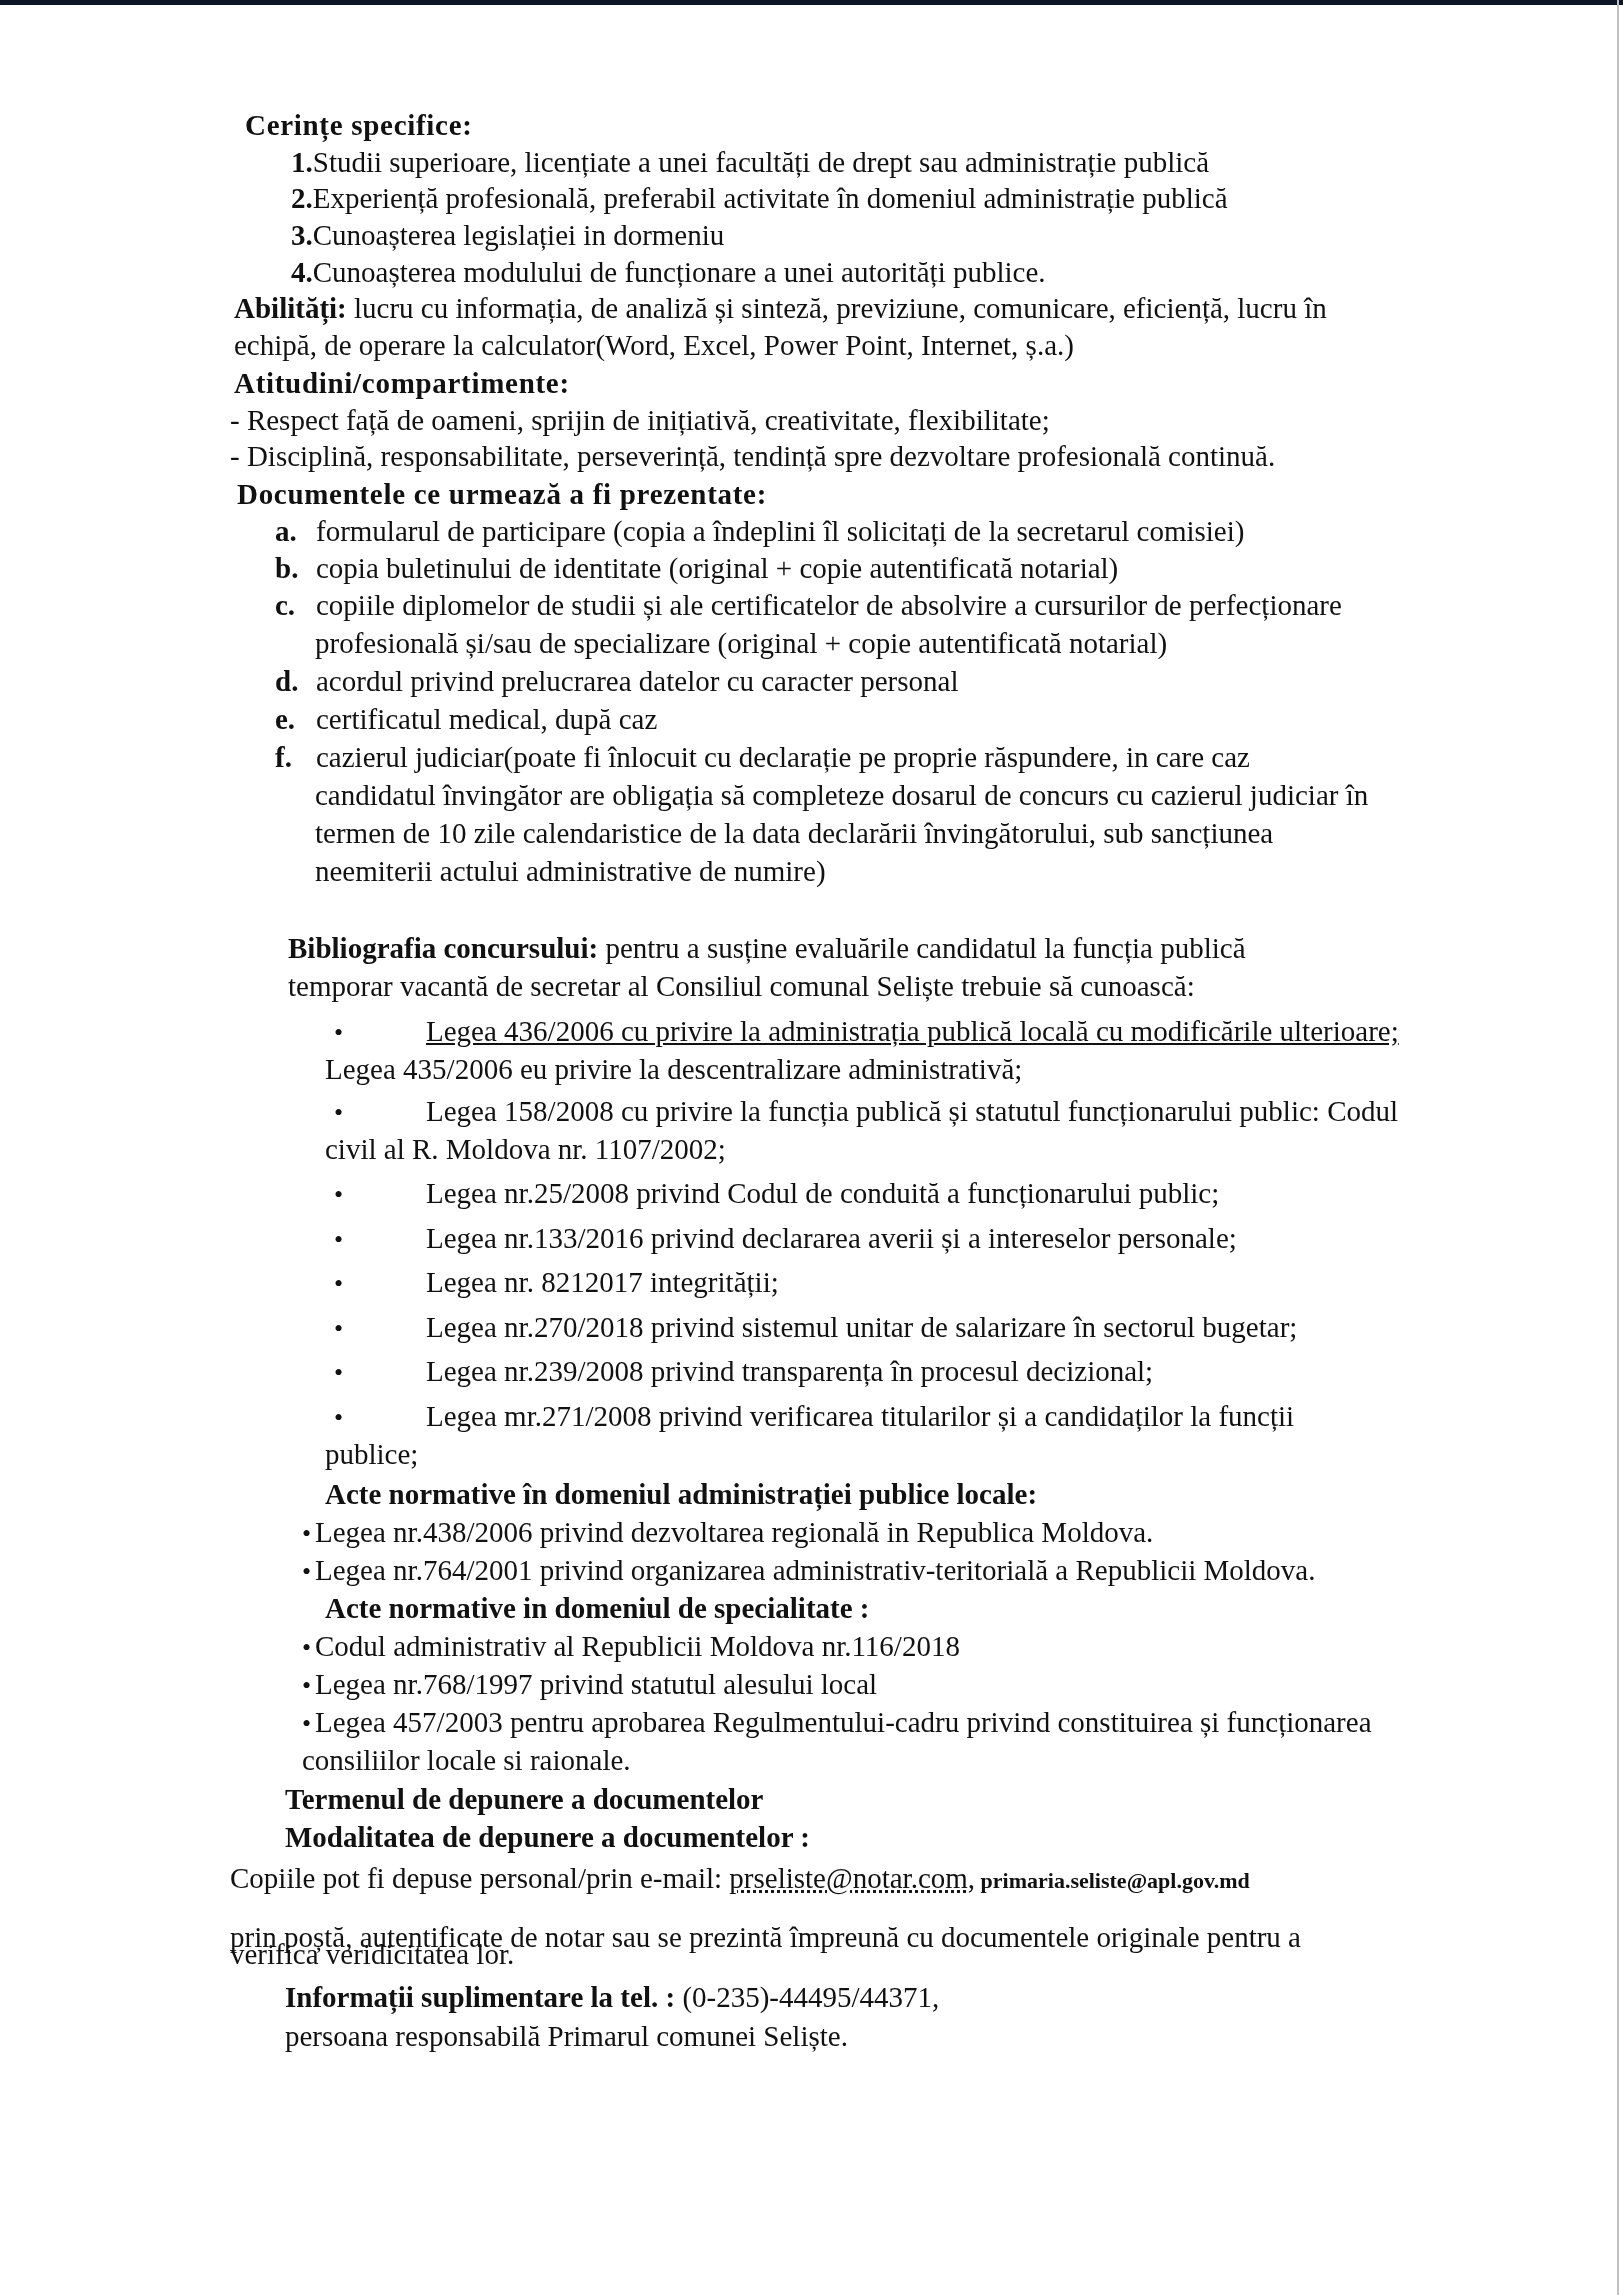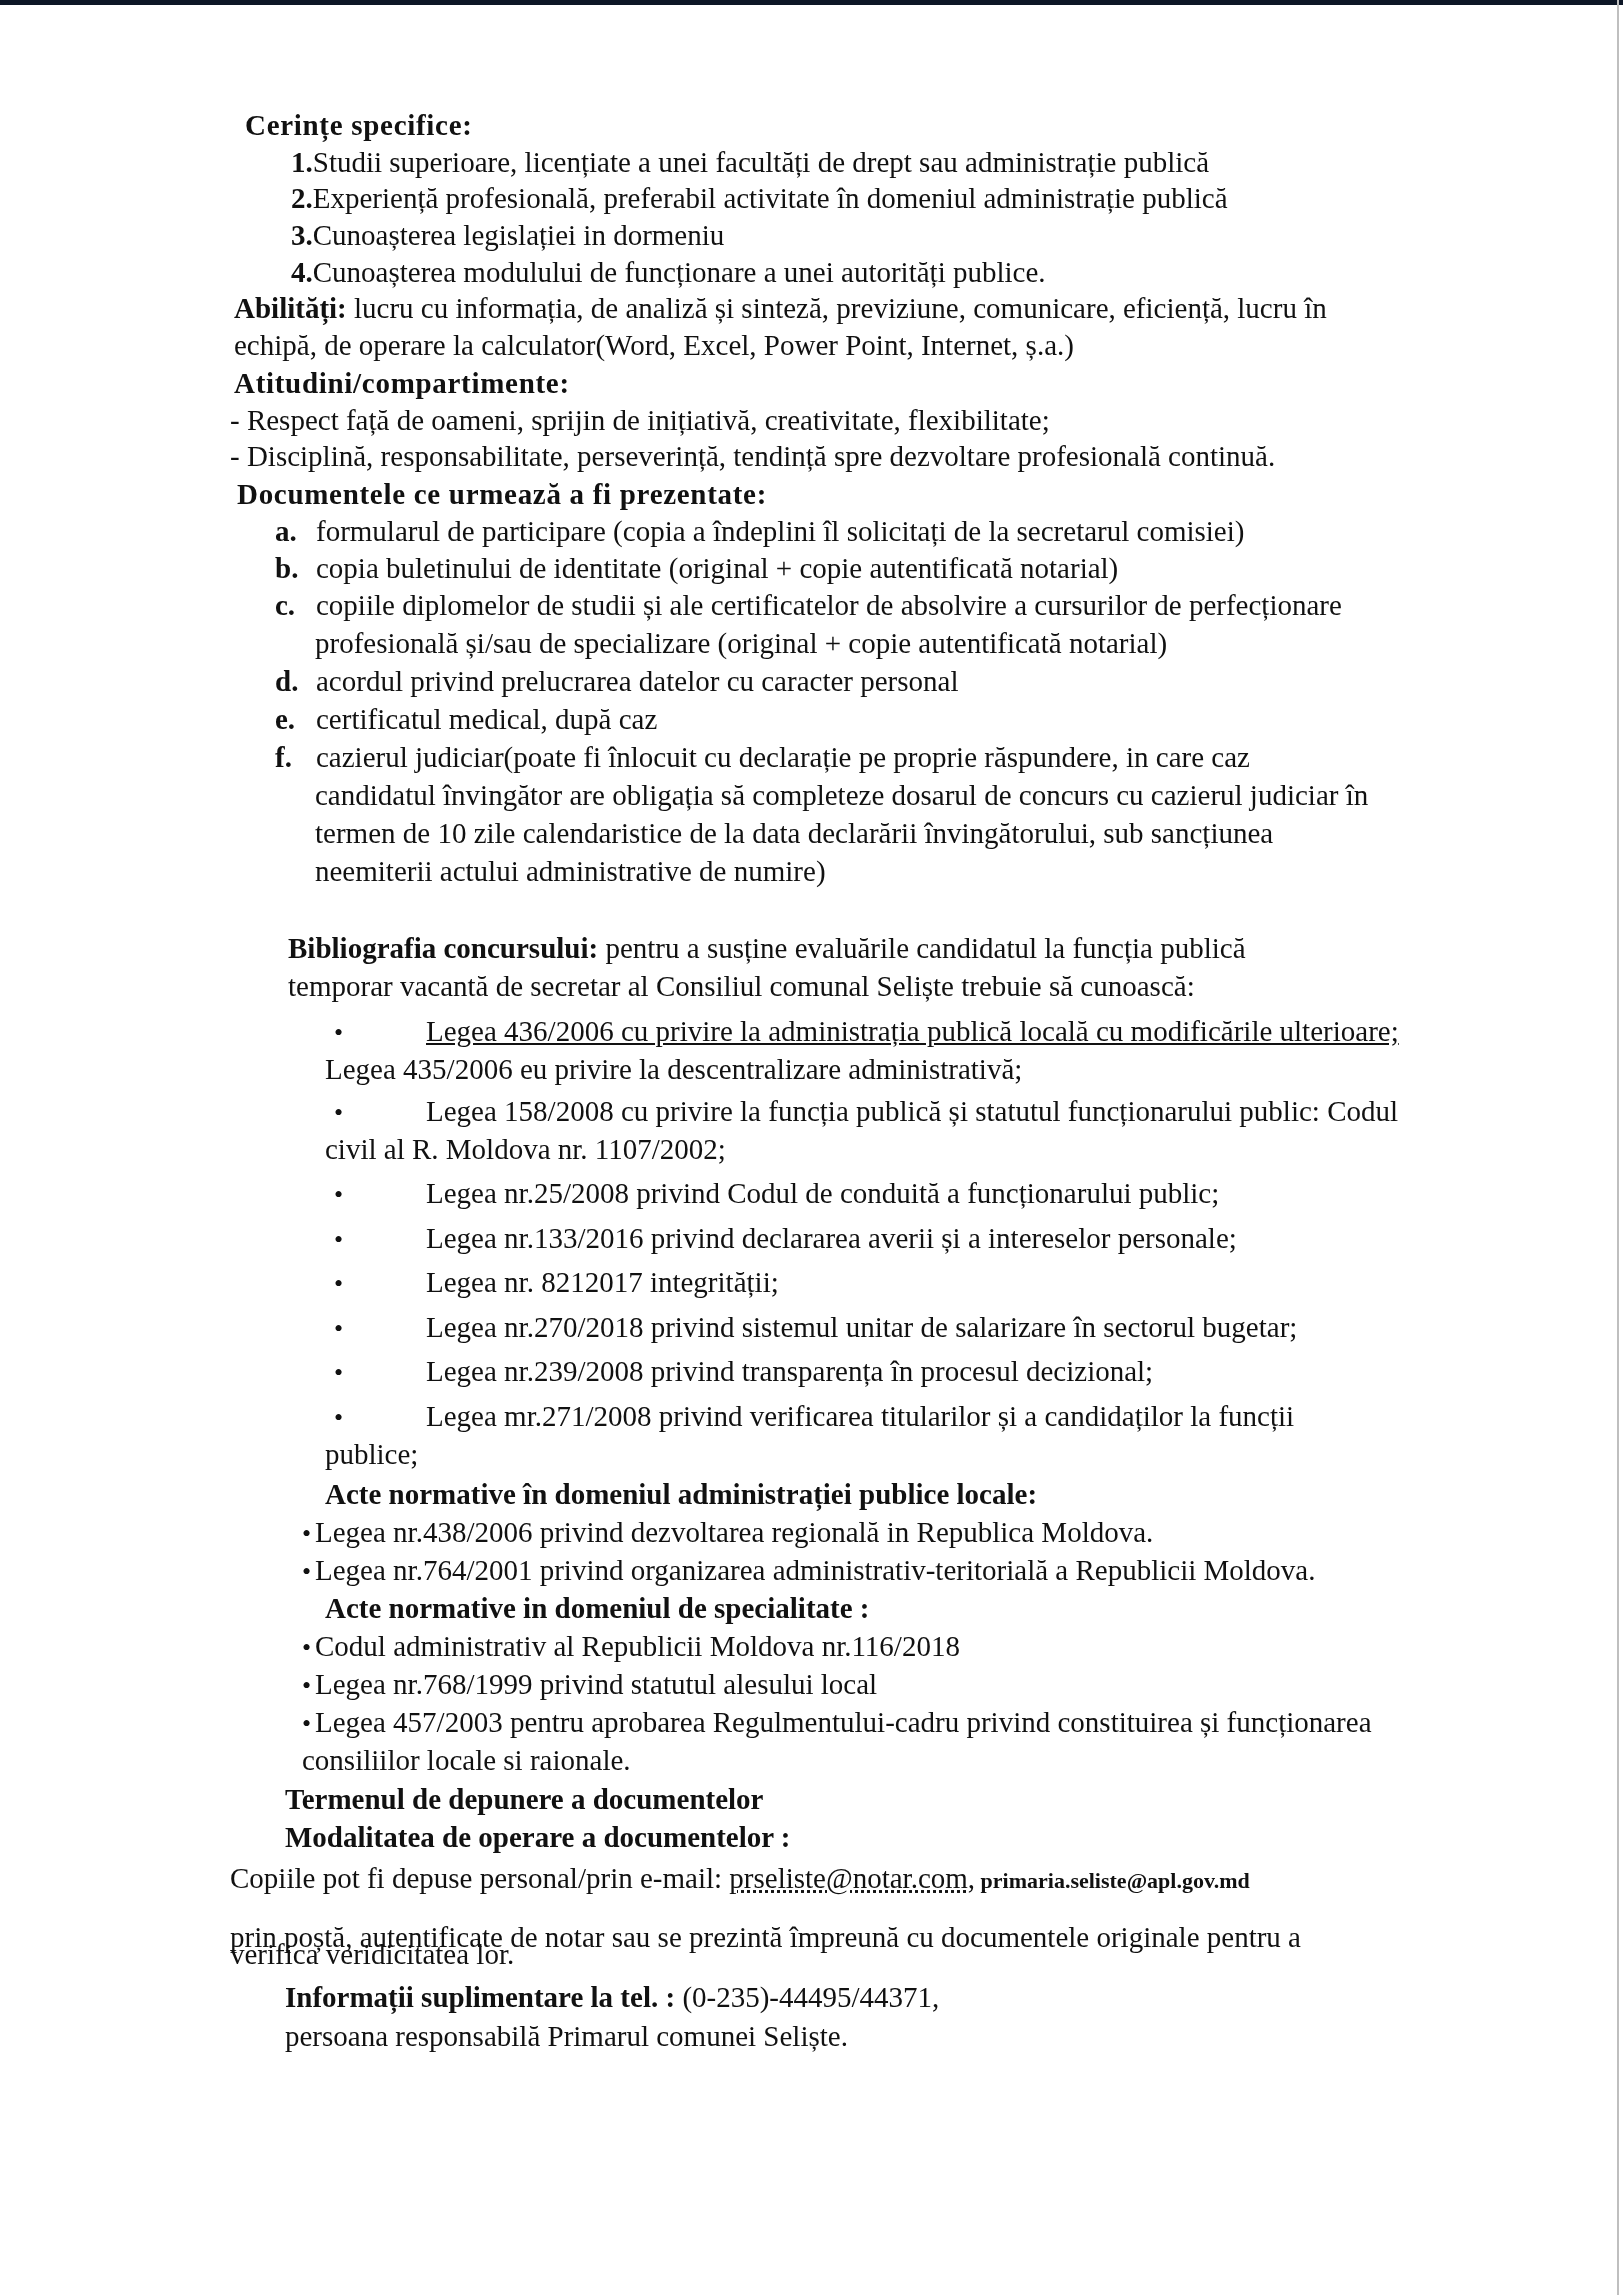--- a/index.html
+++ b/index.html
@@ -70,27 +70,27 @@
   <div class="line" style="left:334px; top:1352px;"><span class="bul">•</span><span>Legea nr.239/2008 privind transparența în procesul decizional;</span></div>
   <div class="line" style="left:334px; top:1397px;"><span class="bul">•</span><span>Legea mr.271/2008 privind verificarea titularilor și a candidaților la funcții</span></div>
   <div class="line" style="left:325px; top:1435px;">publice;</div>
 
   <div class="line b" style="left:325px; top:1475px;">Acte normative în domeniul administrației publice locale:</div>
   <div class="line" style="left:302px; top:1513px;"><span class="sb">•</span><span>Legea nr.438/2006 privind dezvoltarea regională in Republica Moldova.</span></div>
   <div class="line" style="left:302px; top:1551px;"><span class="sb">•</span><span>Legea nr.764/2001 privind organizarea administrativ-teritorială a Republicii Moldova.</span></div>
 
   <div class="line b" style="left:325px; top:1589px;">Acte normative in domeniul de specialitate :</div>
   <div class="line" style="left:302px; top:1627px;"><span class="sb">•</span><span>Codul administrativ al Republicii Moldova nr.116/2018</span></div>
-  <div class="line" style="left:302px; top:1665px;"><span class="sb">•</span><span>Legea nr.768/1999 privind statutul alesului local</span></div>
+  <div class="line" style="left:302px; top:1665px;"><span class="sb">•</span><span>Legea nr.768/1997 privind statutul alesului local</span></div>
   <div class="line" style="left:302px; top:1703px;"><span class="sb">•</span><span>Legea 457/2003 pentru aprobarea Regulmentului-cadru privind constituirea și funcționarea</span></div>
   <div class="line" style="left:302px; top:1741px;">consiliilor locale si raionale.</div>
 
   <div class="line b" style="left:285px; top:1780px;">Termenul de depunere a documentelor</div>
 
-  <div class="line b" style="left:285px; top:1818px;">Modalitatea de operare a documentelor :</div>
+  <div class="line b" style="left:285px; top:1818px;">Modalitatea de depunere a documentelor :</div>
   <div class="line" style="left:230px; top:1859px;"><span>Copiile pot fi depuse personal/prin e-mail: </span><span class="u">prseliste@notar.com,</span><span class="small-b"> primaria.seliste@apl.gov.md</span></div>
   <div class="line" style="left:230px; top:1897px;margin-top:21px;">prin poștă, autentificate de notar sau se prezintă împreună cu documentele originale pentru a</div>
   <div class="line" style="left:230px; top:1935px;">verifica veridicitatea lor.</div>
 
   <div class="line" style="left:285px; top:1978px;"><span class="b">Informații suplimentare la tel. :</span><span> (0-235)-44495/44371,</span></div>
   <div class="line" style="left:285px; top:2017px;">persoana responsabilă Primarul comunei Seliște.</div>
 
 </div>
 
 

